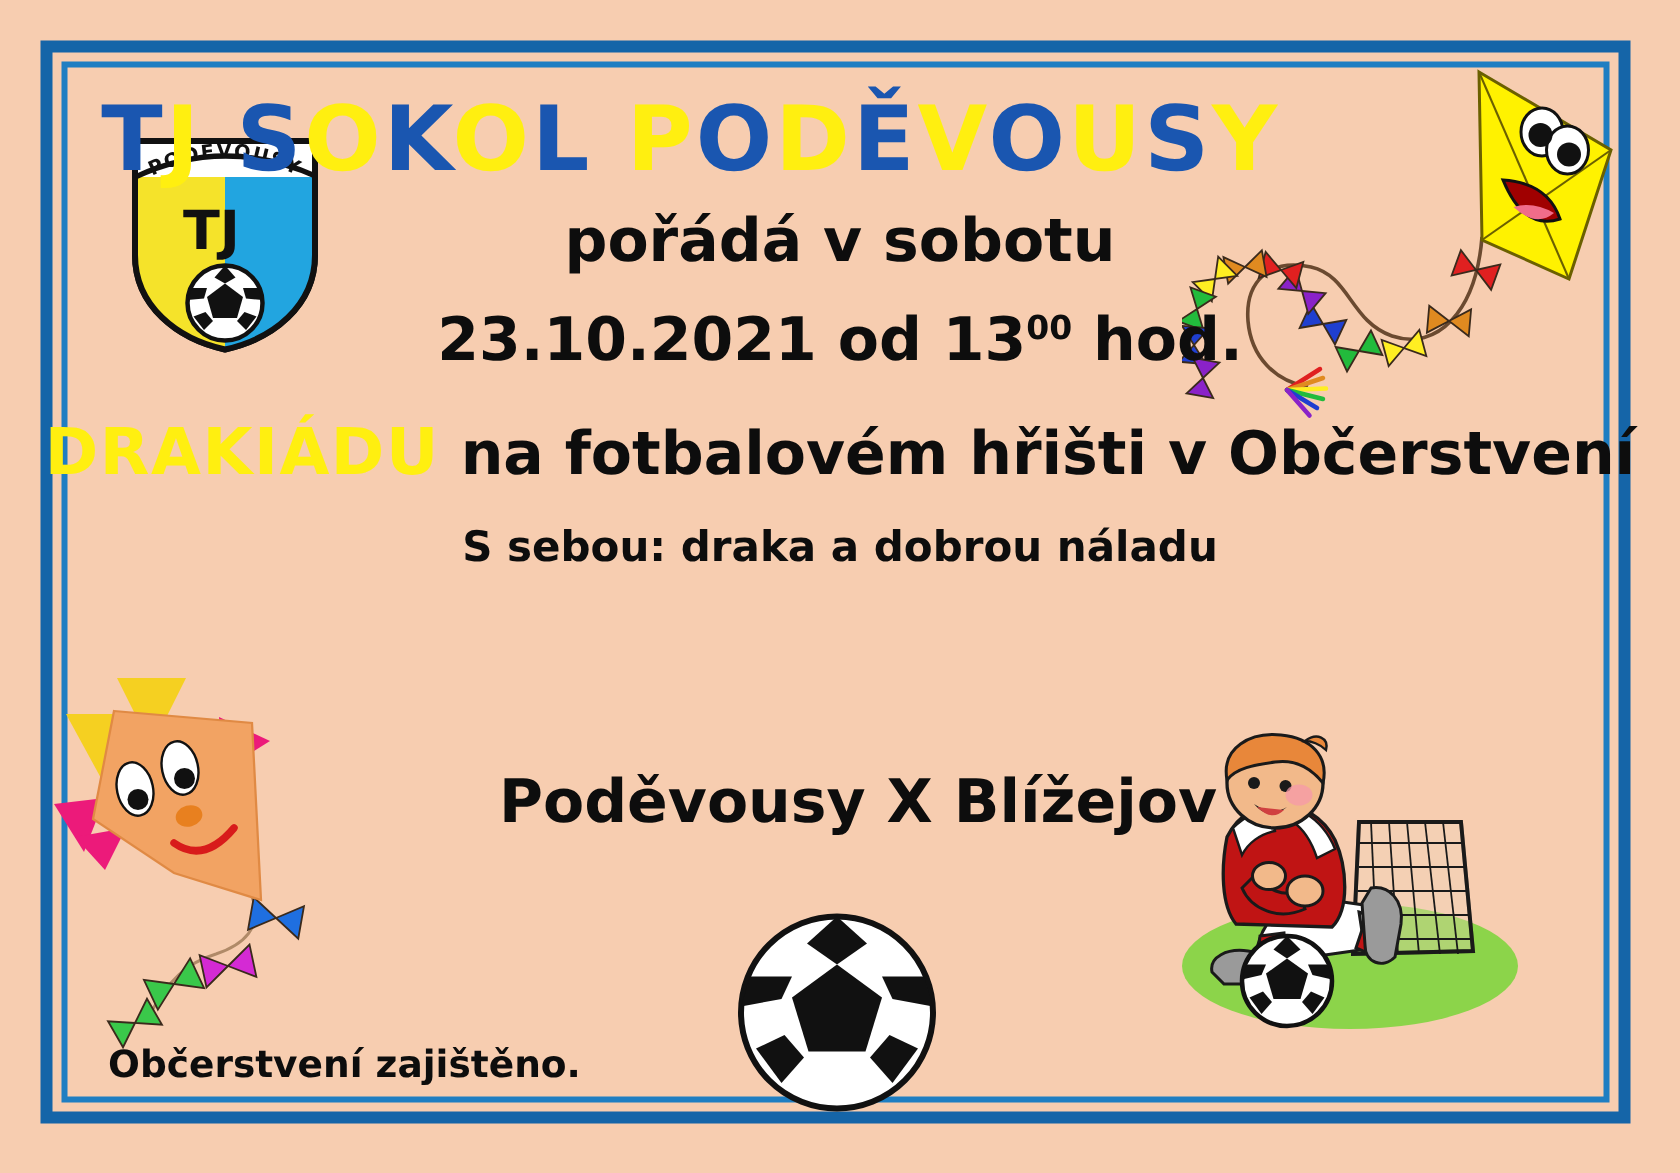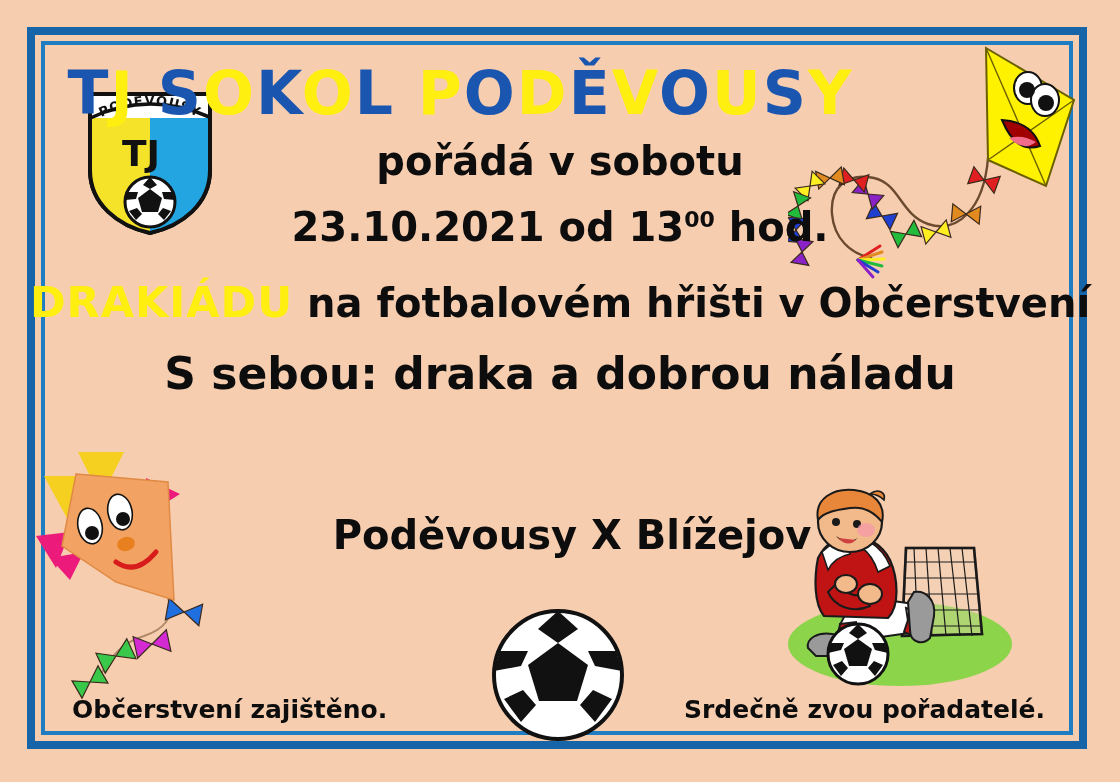--- a/index.html
+++ b/index.html
@@ -69,21 +69,21 @@
     width: 1120px;
     text-align: center;
     color: #0d0d0d;
     font-family: "DejaVu Sans", sans-serif;
     font-weight: bold;
     white-space: nowrap;
   }
   .l-sobota  { top: 138px;  font-size: 40px; }
   .l-datum   { top: 204px;  font-size: 40px; }
   .l-drak    { top: 277px;  font-size: 40px; }
-  .l-sebou   { top: 348px;  font-size: 44px; }
+  .l-sebou   { top: 348px;  font-size: 28px; }
   .l-nasl    { top: 440px;  font-size: 40px; }
   .l-zapas   { top: 512px;  font-size: 40px; padding-left: 12px; }
 
   .drakiadu {
     color: #ffef10;
     font-size: 43px;
     letter-spacing: 1px;
   }
   sup {
     font-size: 0.55em;
@@ -366,16 +366,15 @@
       <span class="drakiadu">DRAKIÁDU</span><span> na fotbalovém hřišti v Občerstvení</span>
     </div>
 
     <div class="line l-sebou">S sebou: draka a dobrou náladu</div>
 
 
     <div class="line l-zapas">Poděvousy X Blížejov</div>
 
     <div class="foot foot-left">Občerstvení zajištěno.</div>
 
-    <div class="foot foot-right">Srdečně zvou pořadatelé.</div>
   </div>
 
 </div>
 
 </body></html>

